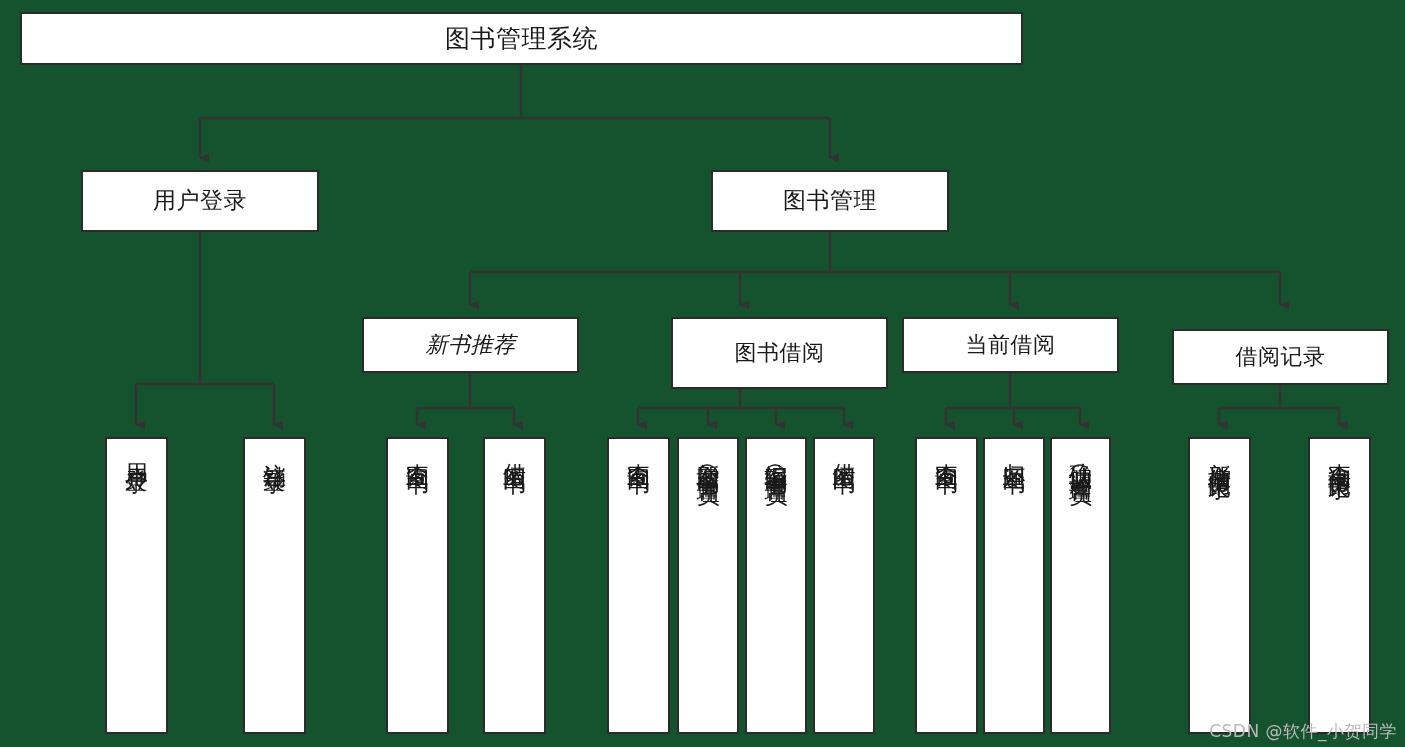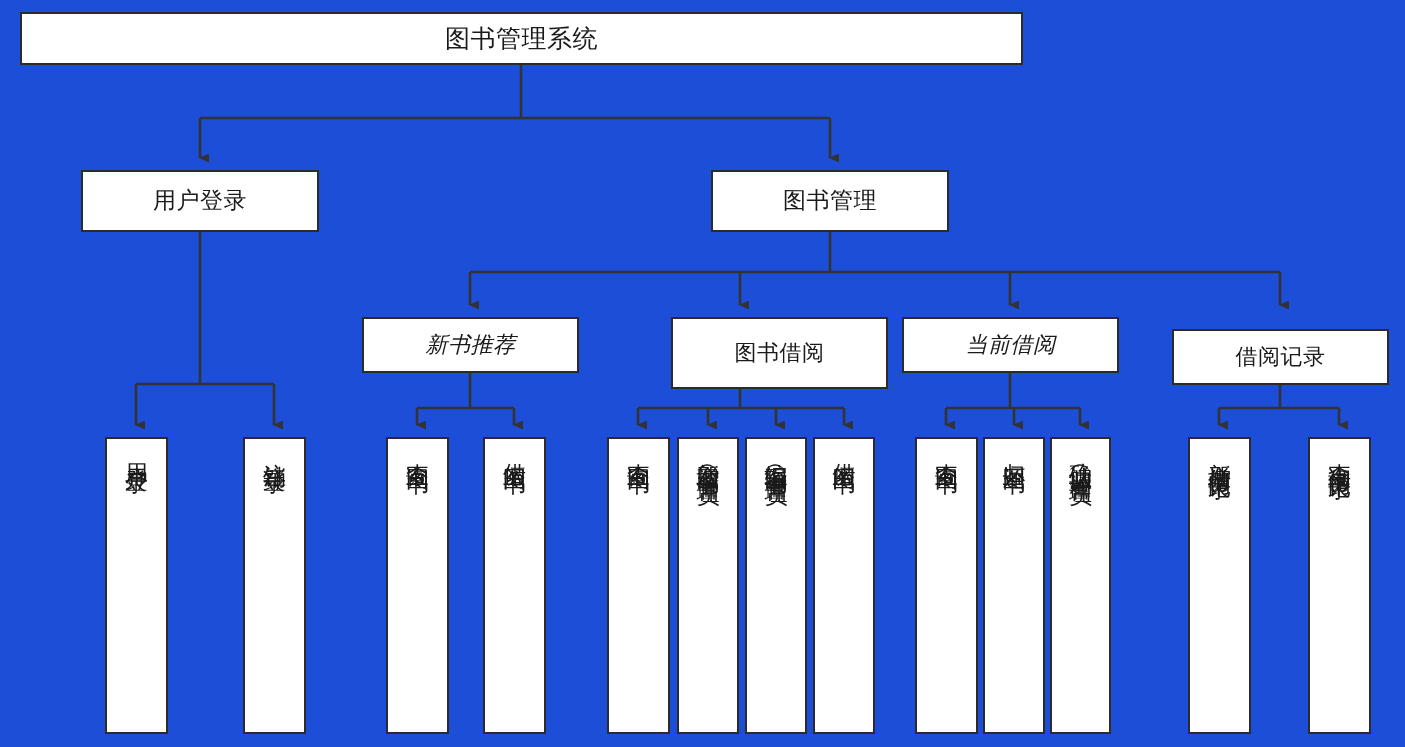--- a/index.html
+++ b/index.html
@@ -8,21 +8,21 @@
     padding: 0;
     background: #ffffff;
   }
   body {
     font-family: "DejaVu Sans", "Liberation Sans", sans-serif;
   }
   #canvas {
     position: relative;
     width: 1405px;
     height: 747px;
-    background: #1d4ed8;
+    background: #14532d;
     overflow: hidden;
   }
   svg.wires {
     position: absolute;
     left: 0;
     top: 0;
     width: 1405px;
     height: 747px;
     pointer-events: none;
   }
@@ -136,21 +136,21 @@
       </div>
       <div class="node lvl2 horiz" style="left: 711px; top: 170px; width: 238px; height: 62px;">
         <span class="label">图书管理</span>
       </div>
       <div class="node lvl3 horiz" style="left: 362px; top: 317px; width: 217px; height: 56px; font-style: italic;">
         <span class="label">新书推荐</span>
       </div>
       <div class="node lvl3 horiz" style="left: 632px; top: 317px; width: 217px; height: 72px; margin-left: 39px;">
         <span class="label">图书借阅</span>
       </div>
-      <div class="node lvl3 horiz" style="left: 902px; top: 317px; width: 217px; height: 56px; font-style: italic;">
+      <div class="node lvl3 horiz" style="left: 902px; top: 317px; width: 217px; height: 56px;">
         <span class="label">当前借阅</span>
       </div>
       <div class="node lvl3 horiz" style="left: 1172px; top: 329px; width: 217px; height: 56px;">
         <span class="label">借阅记录</span>
       </div>
       <div class="node leaf" style="left: 105px; top: 437px; width: 63px; height: 297px;">
         <span class="label">用户登录</span>
       </div>
       <div class="node leaf" style="left: 243px; top: 437px; width: 63px; height: 297px;">
         <span class="label">注销登录</span>
@@ -183,14 +183,15 @@
         <span class="label">确认归还（管理员）</span>
       </div>
       <div class="node leaf" style="left: 1188px; top: 437px; width: 63px; height: 297px;">
         <span class="label">新增借阅记录</span>
       </div>
       <div class="node leaf" style="left: 1308px; top: 437px; width: 63px; height: 297px;">
         <span class="label">查询借阅记录</span>
       </div>
     </div>
 
+  <div class="watermark">CSDN @软件_小贺同学</div>
 
 </div>
 
 </body></html>

